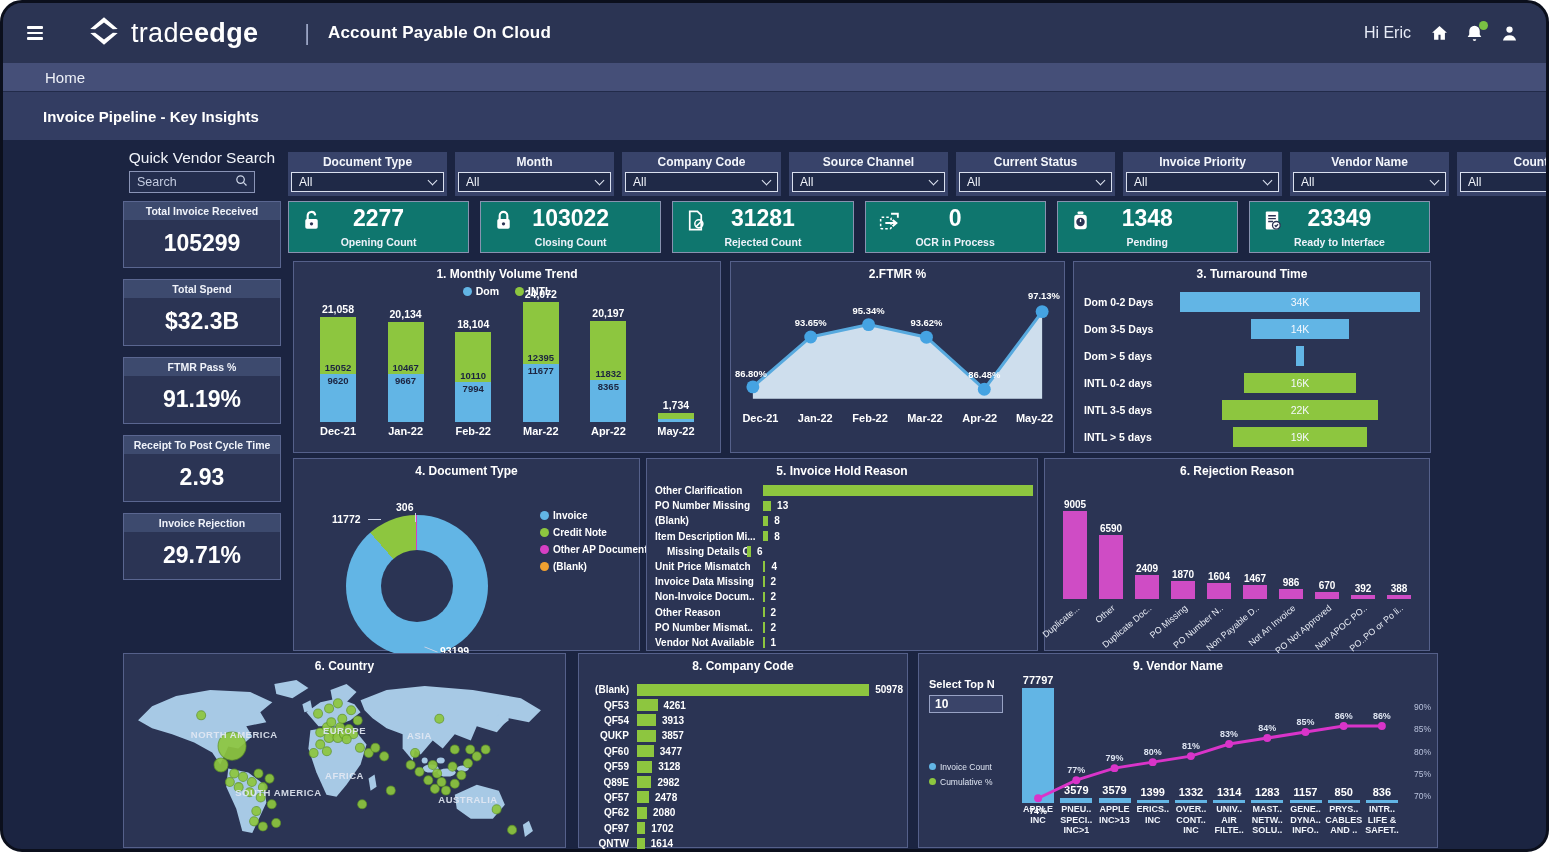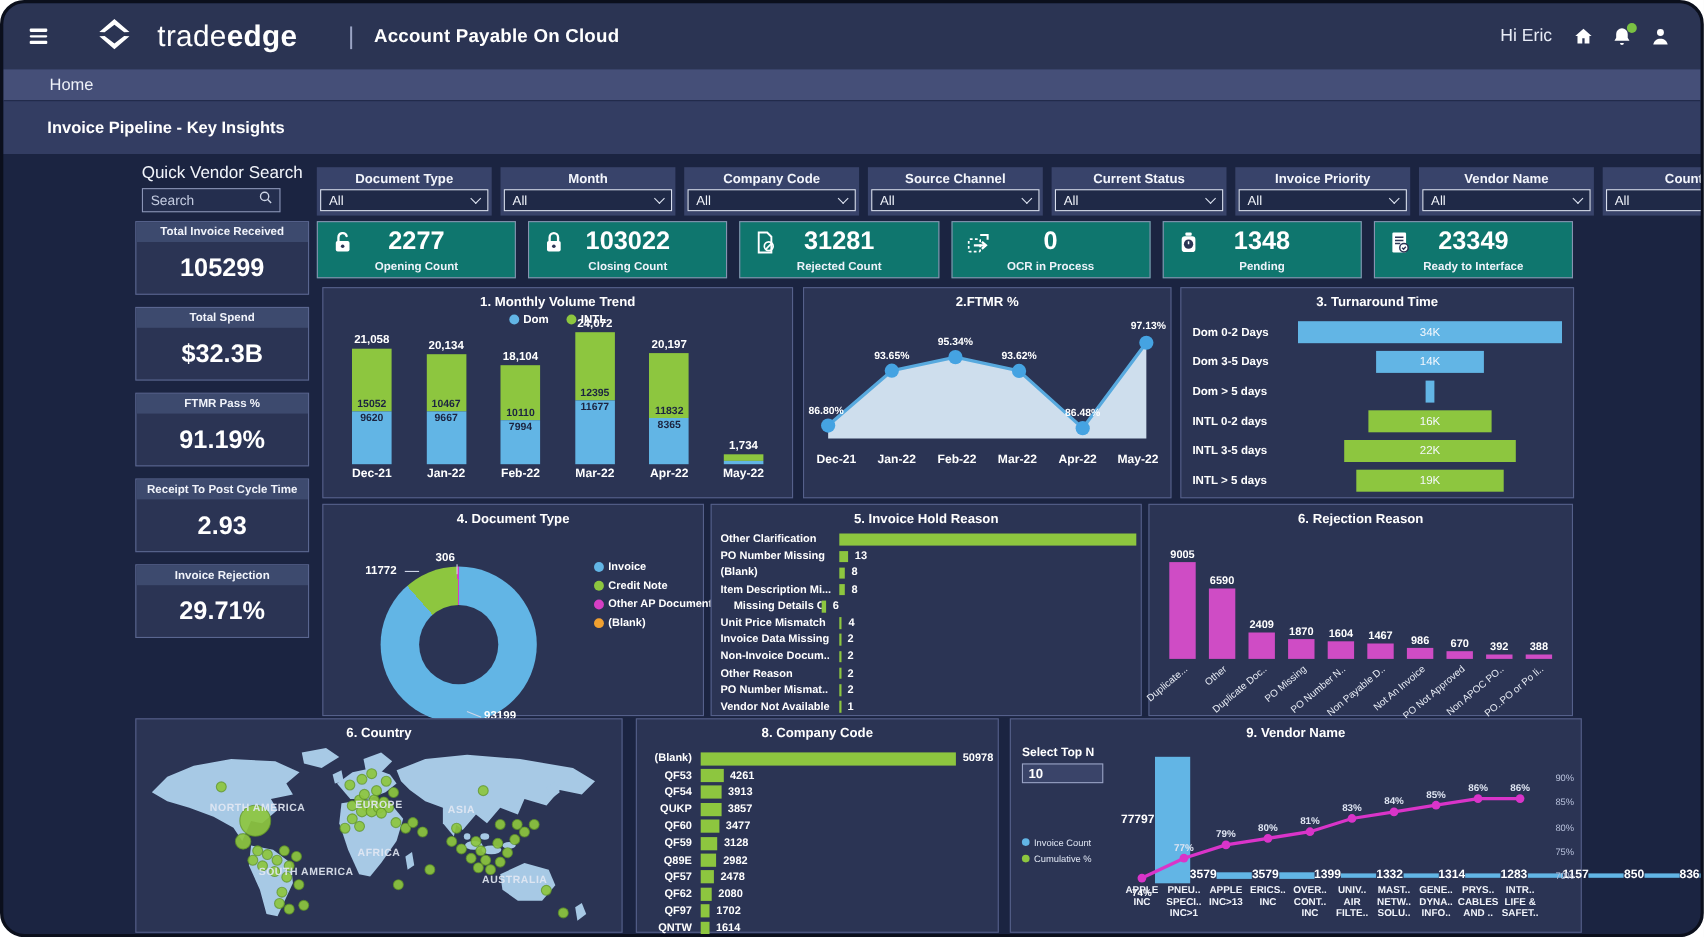--- a/index.html
+++ b/index.html
@@ -4,21 +4,21 @@
 <style>
   html,body{margin:0;padding:0;background:#ffffff;}
   *{box-sizing:border-box;}
   .frame{position:relative;width:1549px;height:852px;background:#1b2441;border-radius:22px;
     overflow:hidden;border:3px solid #0b0f1c;margin:0 auto;font-family:"Liberation Sans",sans-serif;color:#fff;}
   
   .topbar{position:absolute;left:0;top:0;right:0;height:60px;background:#2b3453;display:flex;align-items:center;}
   .burger{margin-left:24px;cursor:pointer;display:flex;flex-direction:column;gap:3px;}
   .burger span{display:block;width:16px;height:2.4px;background:#fff;border-radius:1px;}
   .brand{display:flex;align-items:center;margin-left:42px;}
-  .brand-text{font-size:27px;letter-spacing:.3px;margin-left:20px;}
+  .brand-text{font-size:27px;letter-spacing:.3px;margin-left:8px;}
   .brand-text .lt{font-weight:300;}
   .brand-text .bd{font-weight:bold;}
   .hdr-div{color:#9aa4c4;font-size:22px;margin:0 18px 0 46px;font-weight:300;}
   .app-title{font-size:17px;font-weight:bold;letter-spacing:.2px;}
   .top-right{margin-left:auto;margin-right:26px;display:flex;align-items:center;gap:14px;}
   .greet{font-size:16px;color:#e8ecf7;margin-right:4px;}
   .hicon{position:relative;display:flex;align-items:center;cursor:pointer;}
   .notif-dot{position:absolute;top:-2px;right:-3px;width:9px;height:9px;border-radius:50%;background:#7ac143;}
   .crumbbar{position:absolute;left:0;top:60px;right:0;height:28px;background:#454f78;display:flex;align-items:center;
     padding-left:42px;color:#eef1f8;font-size:15px;}
@@ -96,21 +96,21 @@
   
   .pa-controls{position:absolute;left:10px;top:2px;width:88px;}
   .pa-sel-label{font-size:11px;font-weight:bold;margin-bottom:4px;}
   .pa-input{width:74px;height:18px;background:#3a4469;border:1.5px solid #98a2c4;color:#fff;
     font-size:12px;font-weight:bold;padding:0 5px;font-family:"Liberation Sans",sans-serif;}
   .pa-legend{margin-top:46px;}
   .pa-lrow{display:flex;align-items:center;font-size:8.5px;color:#dfe5f2;height:15px;white-space:nowrap;}
   .pa-lrow .ldot{width:7px;height:7px;}
   .pa-plot{position:absolute;left:100px;right:36px;top:16px;bottom:44px;}
   .pa-bars{position:absolute;inset:0;display:flex;align-items:flex-end;}
-  .pa-slot{flex:1;display:flex;align-items:center;justify-content:flex-end;}
+  .pa-slot{flex:1;display:flex;flex-direction:column;align-items:center;justify-content:flex-end;}
   .pa-bval{font-size:11px;font-weight:bold;margin-bottom:2px;}
   .pa-line{position:absolute;inset:0;pointer-events:none;}
   .pa-axis{position:absolute;right:6px;top:26px;bottom:46px;display:flex;flex-direction:column;
     justify-content:space-between;font-size:8.5px;color:#b9c2dc;text-align:left;}
   .pa-xrow{position:absolute;left:100px;right:36px;bottom:3px;height:40px;display:flex;}
   .pa-xlab{flex:1;text-align:center;font-size:9px;font-weight:bold;line-height:1.18;white-space:pre-line;color:#f0f3fa;}
 </style>
 </head>
 <body>
 

